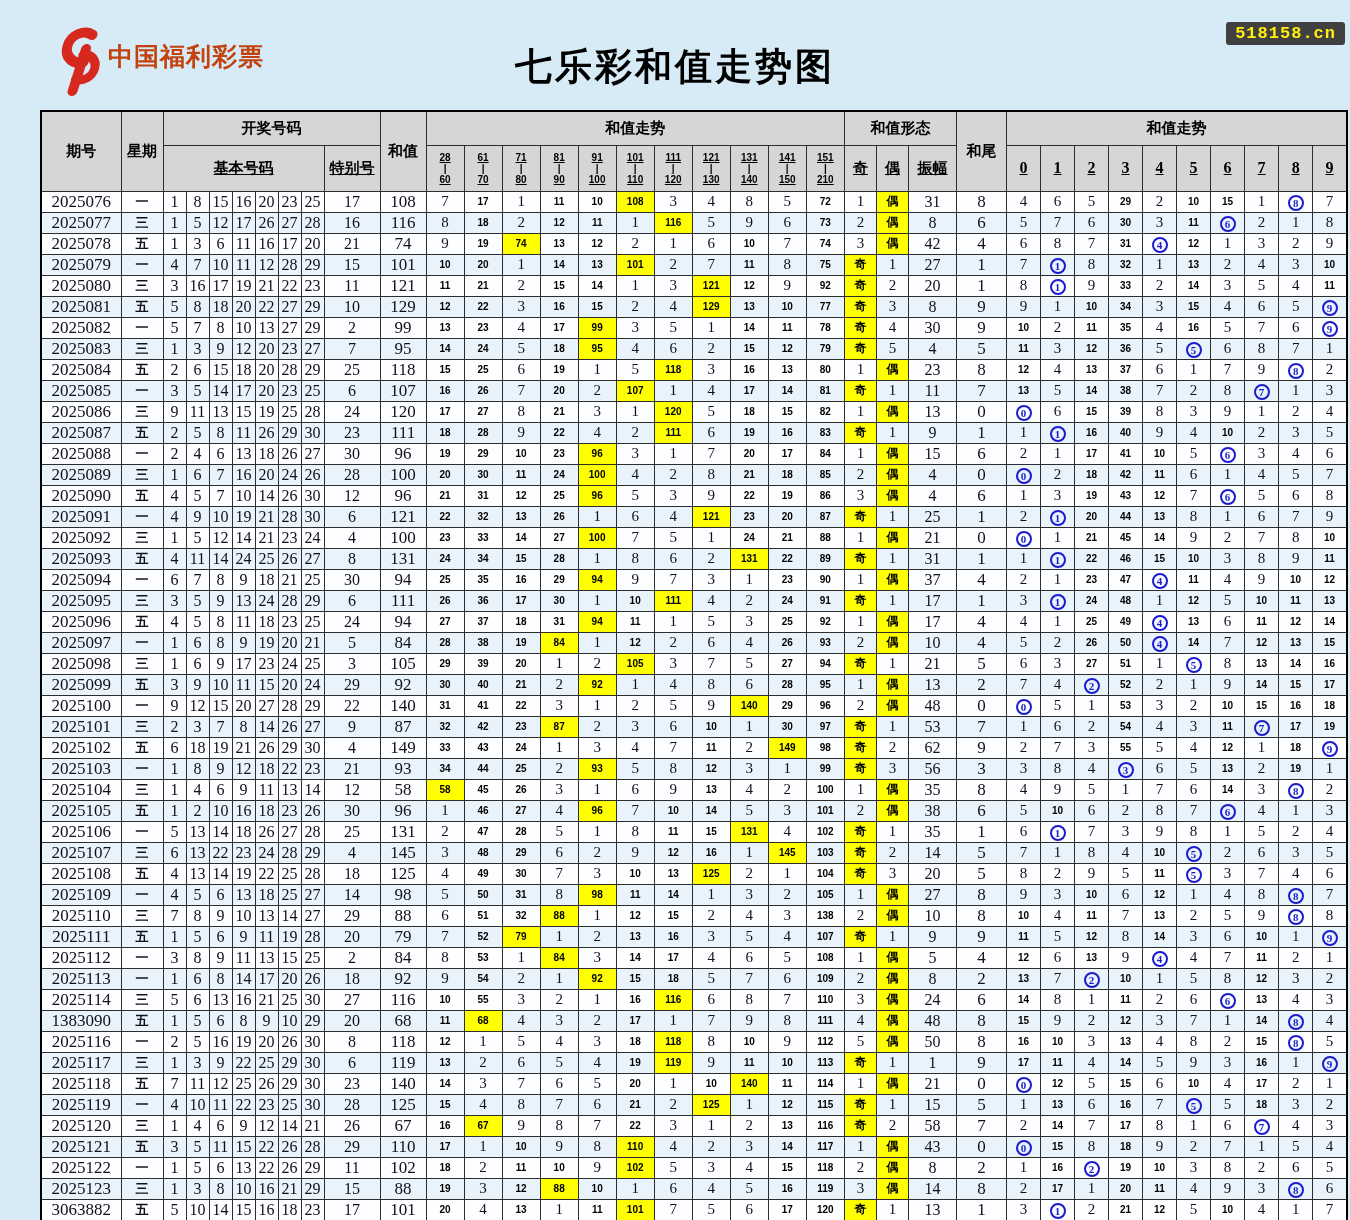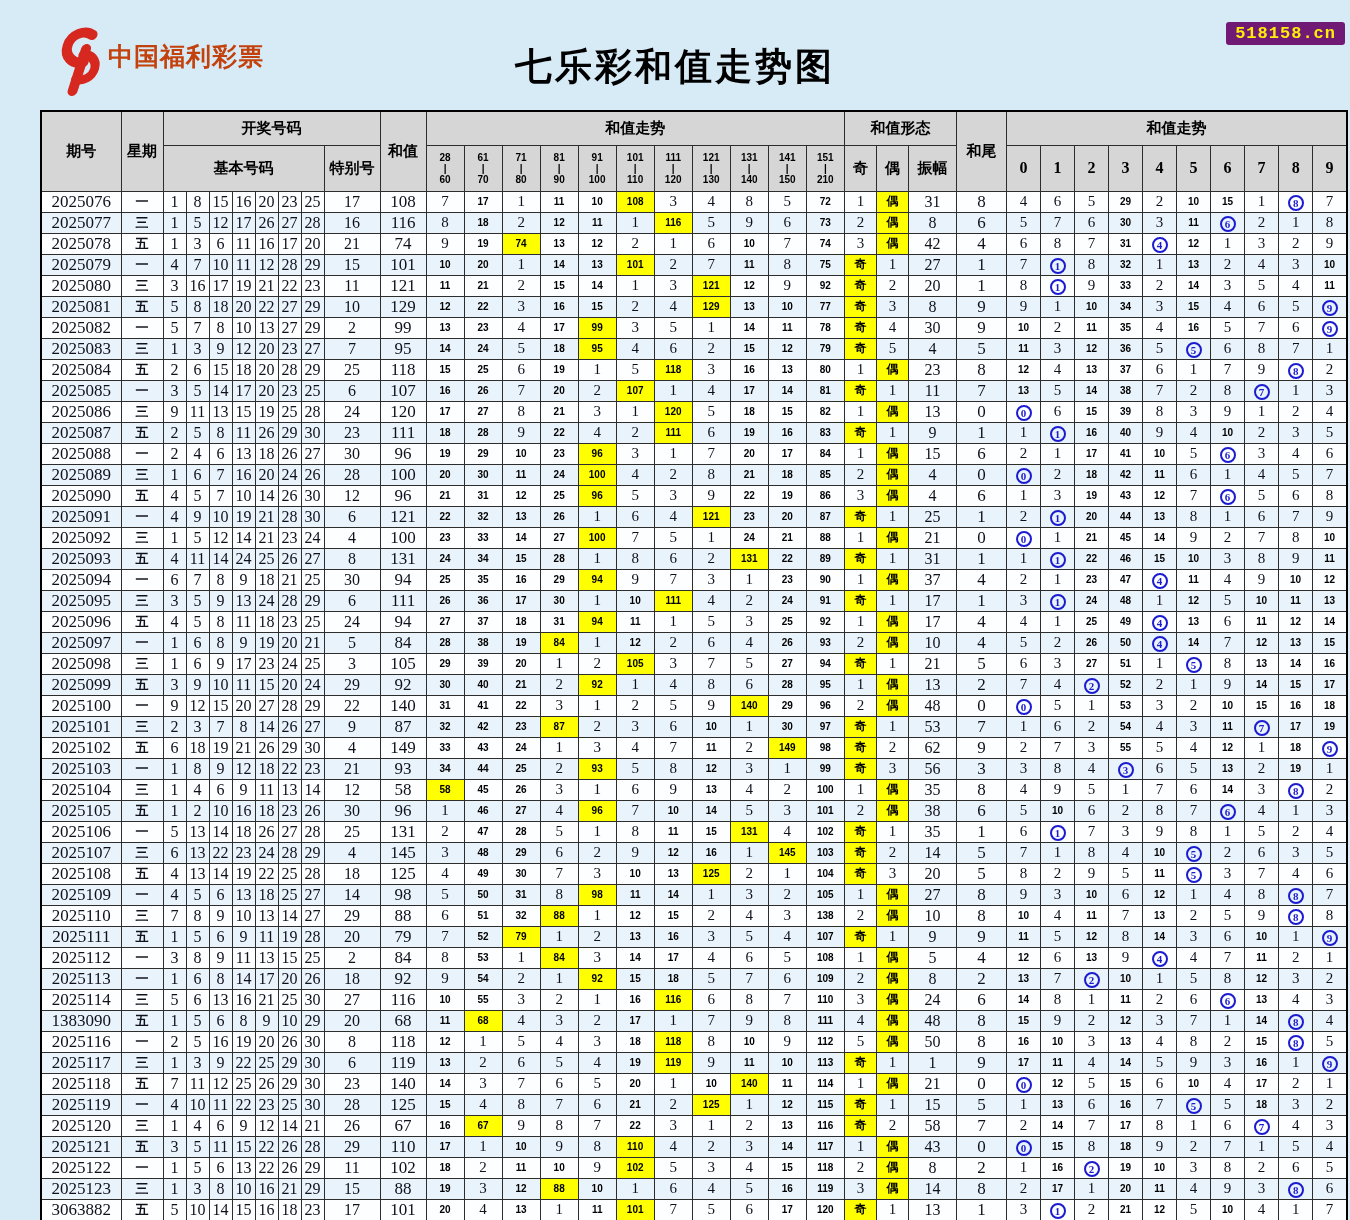--- a/index.html
+++ b/index.html
@@ -6,29 +6,29 @@
   body{width:1350px;height:1220px;background:#d7ebf6;position:relative;overflow:hidden;
        font-family:"Liberation Sans",sans-serif;}
   .logo{position:absolute;left:42px;top:10px;display:flex;align-items:center;height:92px;}
   .emblem{width:66px;height:82px;flex:0 0 auto;}
   .logo-main{font-size:25px;font-weight:bold;color:#c2410c;letter-spacing:1px;}
   .logo-brand{font-size:41px;font-weight:bold;font-style:italic;margin-left:4px;letter-spacing:2px;
       background:linear-gradient(95deg,#e23a9e 5%,#a050e8 40%,#2ea7e6 75%,#49d6e2 100%);
       -webkit-background-clip:text;background-clip:text;color:transparent;}
   .title{position:absolute;left:0;top:42px;width:100%;text-align:center;
       font-family:"Liberation Serif",serif;font-size:37px;font-weight:bold;color:#000;letter-spacing:3px;}
-  .badge{position:absolute;right:5px;top:22px;background:#701a75;color:#ffef0a;
+  .badge{position:absolute;right:5px;top:22px;background:#404040;color:#ffef0a;
       font-family:"Liberation Mono",monospace;font-weight:bold;font-size:17px;
       padding:2px 9px;border-radius:3px;letter-spacing:1px;}
   table#ttable{position:absolute;left:40px;top:110px;width:1308px;border-collapse:collapse;
       table-layout:fixed;border:2px solid #000;}
   th,td{border:1px solid #2d2d2d;text-align:center;vertical-align:middle;padding:0;overflow:hidden;white-space:nowrap;}
   thead th{background:#d6d6d6;color:#000;}
   thead tr:first-child{height:34px;}
-  thead tr:last-child{height:46px;}
+  thead tr:last-child{height:46px;text-decoration:underline;}
   .gh{font-size:15px;font-weight:bold;margin-top:48px;}
   .rh{font-size:10px;font-weight:bold;line-height:1.1;}
   .dh{font-family:"Liberation Serif",serif;font-size:16px;font-weight:bold;}
   tbody tr{height:20.4px;}
   tbody tr:nth-child(odd) td{background:#fdfeff;}
   tbody tr:nth-child(even) td{background:#e9f3fb;}
   td.hl{background:#ffff00 !important;}
   .c-issue{font-family:"Liberation Serif",serif;font-size:17px;color:#10101c;}
   .c-week{font-size:13px;font-weight:bold;color:#10101c;}
   .c-num{font-family:"Liberation Serif",serif;font-size:16px;color:#10101c;}

